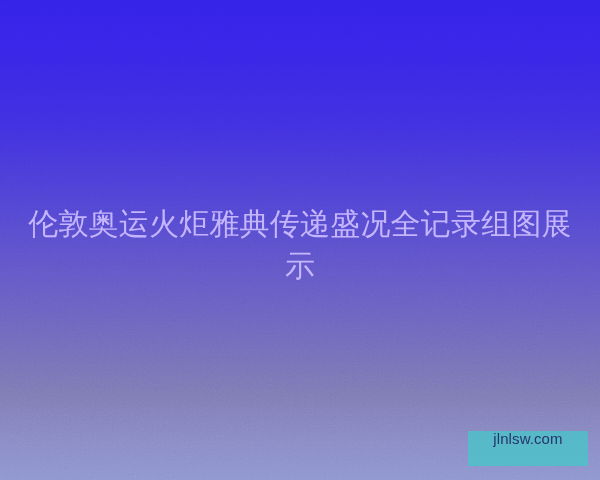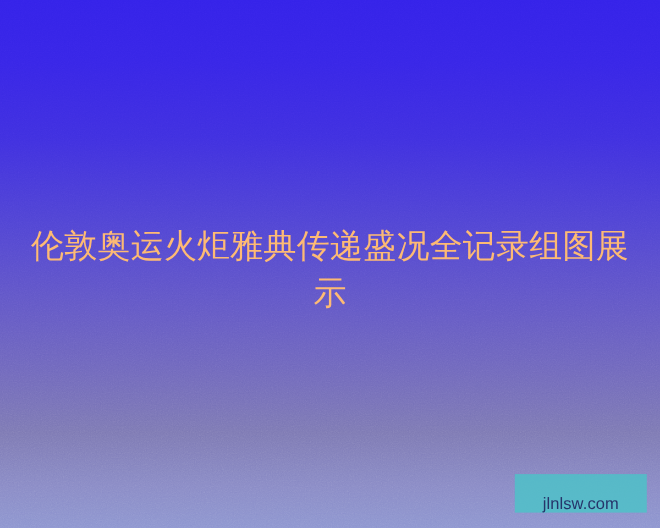--- a/index.html
+++ b/index.html
@@ -46,37 +46,37 @@
     pointer-events: none;
   }
 
   #title-block {
     position: absolute;
     left: 0;
     right: 0;
     top: 204px;
     padding: 0 26px;
     text-align: center;
-    color: #fdba74;
+    color: #c4b5fd;
     font-size: 30px;
     line-height: 42px;
     letter-spacing: 0.2px;
     font-weight: 400;
     text-rendering: geometricPrecision;
   }
 
   #watermark {
     position: absolute;
     left: 468px;
     top: 431px;
     width: 120px;
     height: 35px;
     background: rgba(74, 196, 200, 0.80);
     display: flex;
-    align-items: flex-end;
+    align-items: flex-start;
     justify-content: center;
   }
   #watermark-label {
     color: #26346a;
     font-size: 15px;
     line-height: 1;
     font-family: "Liberation Sans", sans-serif;
     letter-spacing: 0.1px;
     white-space: nowrap;
   }

